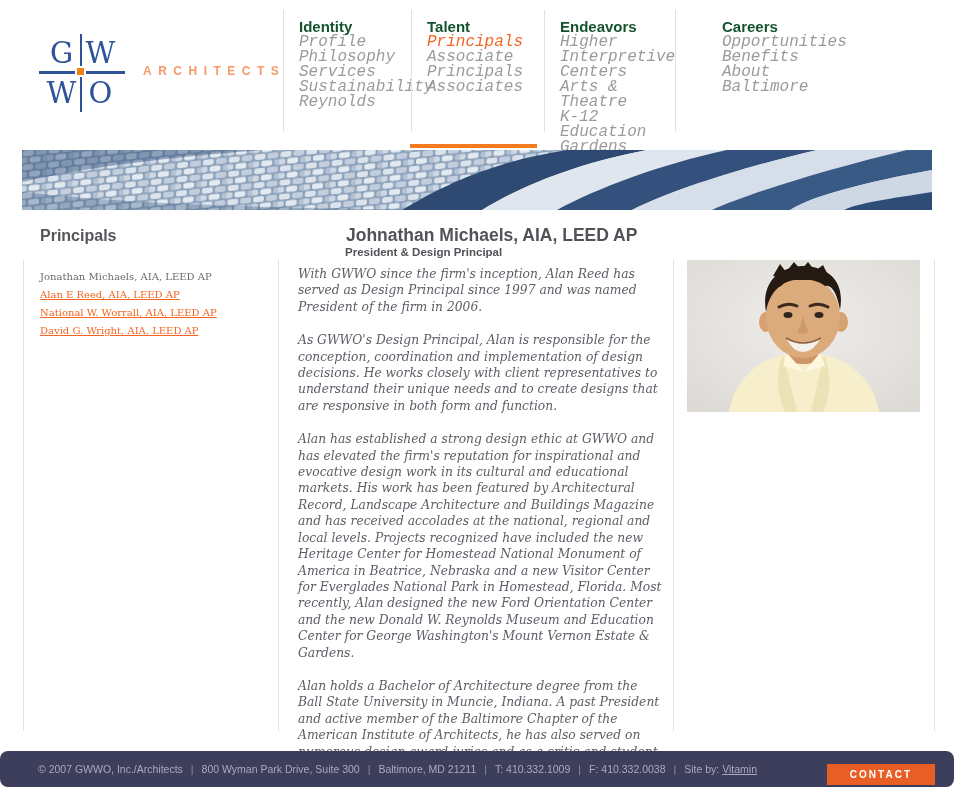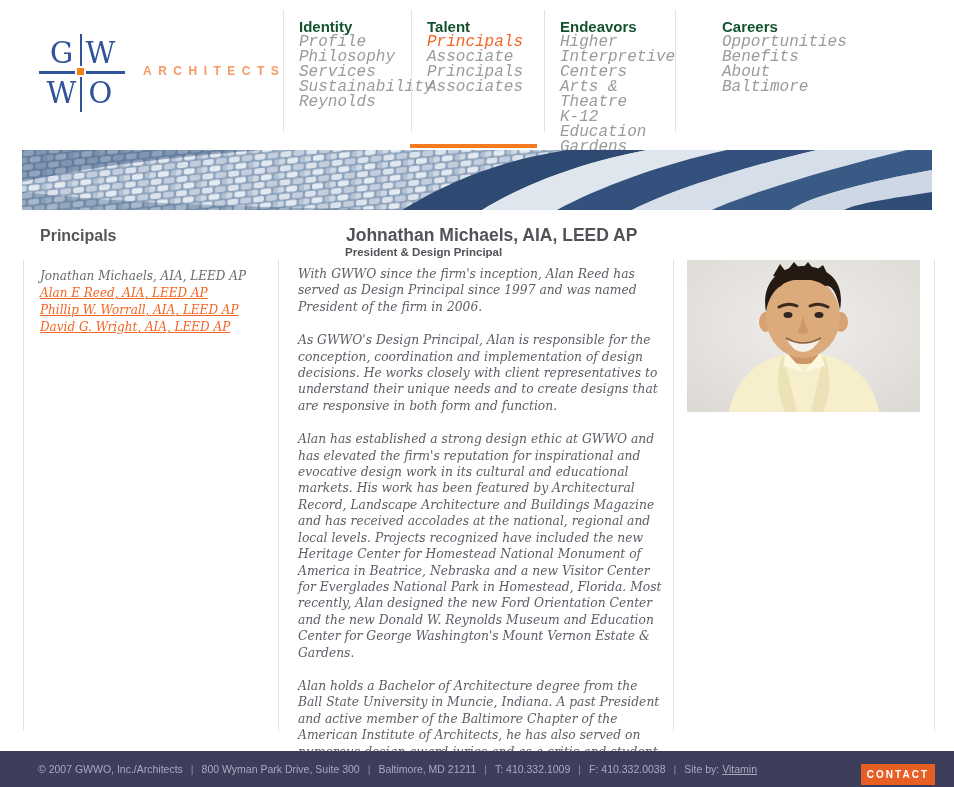--- a/index.html
+++ b/index.html
@@ -36,42 +36,42 @@
   .banner svg { display:block; width:910px; height:60px; }
 
   
   .vdiv { position:absolute; top:260px; width:1px; height:471px; background:#e0e0e8; }
   .vdiv.d1 { left:23px; } .vdiv.d2 { left:278px; } .vdiv.d3 { left:673px; } .vdiv.d4 { left:934px; }
 
   
   .sidebar-heading { position:absolute; left:40px; top:227px; font-size:16px; font-weight:bold; color:#55555a; }
   .sidebar-list { position:absolute; left:40px; top:267px; width:230px; list-style:none; }
   .sidebar-list li { line-height:16px; }
-  .sidebar-name { font-family:"DejaVu Serif", serif; font-style:italic; font-size:12px;
+  .sidebar-name { font-family:"DejaVu Serif", serif; font-size:10px;
                   color:#f26522; text-decoration:underline; cursor:pointer; }
   .sidebar-name.current { color:#6b6b70; text-decoration:none; cursor:default; }
 
   
   .bio-title { position:absolute; left:298px; top:225px; font-size:17.5px; font-weight:bold; color:#525258;margin-left:48px; }
   .bio-subtitle { position:absolute; left:298px; top:246px; font-size:11.5px; font-weight:bold; color:#525258;margin-left:47px; }
   .bio-body { position:absolute; left:298px; top:266px; width:365px;
               font-family:"DejaVu Serif", serif; font-size:12.3px; line-height:16.4px; color:#5d5d66; }
   .bio-body p { margin:0 0 17px 0;font-style:italic; }
 
   
   .portrait { position:absolute; left:687px; top:260px; width:233px; height:152px; overflow:hidden; }
   .portrait svg { display:block; width:233px; height:152px; }
 
   
-  .footer { position:absolute; left:0; top:751px; width:954px; height:36px; background:#3d3d5c; }
+  .footer { position:absolute; left:0; top:751px; width:954px; height:36px; background:#3d3d5c;border-radius:8px; }
   .footer-text { position:absolute; left:38px; top:12px; font-size:10.5px; color:#a9a9bd; white-space:nowrap; }
   .footer-text .sep { padding:0 8px; color:#8b8ba3; }
   .footer-link { color:#a9a9bd; text-decoration:underline; cursor:pointer; }
   .contact-btn { position:absolute; right:19px; top:13px; background:#e85f26; color:#ffffff;
-                 font-size:10px; font-weight:bold; letter-spacing:2px; padding:5px 6px;
+                 font-size:10px; font-weight:bold; letter-spacing:2px; padding:5px 23px;
                  border:none; cursor:pointer; }
 </style>
 </head>
 <body>
 
 <div class="page">
 
   <div class="logo">
     <div class="logo-row logo-row1">
       <div class="logo-cell">G</div>
@@ -157,21 +157,21 @@
 
   <h2 class="sidebar-heading">Principals</h2>
   <ul class="sidebar-list">
     <li>
       <span class="sidebar-name current">Jonathan Michaels, AIA, LEED AP</span>
     </li>
     <li>
       <a class="sidebar-name">Alan E Reed, AIA, LEED AP</a>
     </li>
     <li>
-      <a class="sidebar-name">Phillip W. Worrall, AIA, LEED AP</a>
+      <a class="sidebar-name">National W. Worrall, AIA, LEED AP</a>
     </li>
     <li>
       <a class="sidebar-name">David G. Wright, AIA, LEED AP</a>
     </li>
   </ul>
 
   <h1 class="bio-title">Johnathan Michaels, AIA, LEED AP</h1>
   <div class="bio-subtitle">President &amp; Design Principal</div>
   <div class="bio-body">
     <p>With GWWO since the firm's inception, Alan Reed has served as Design Principal since 1997 and was named President of the firm in 2006.</p>

